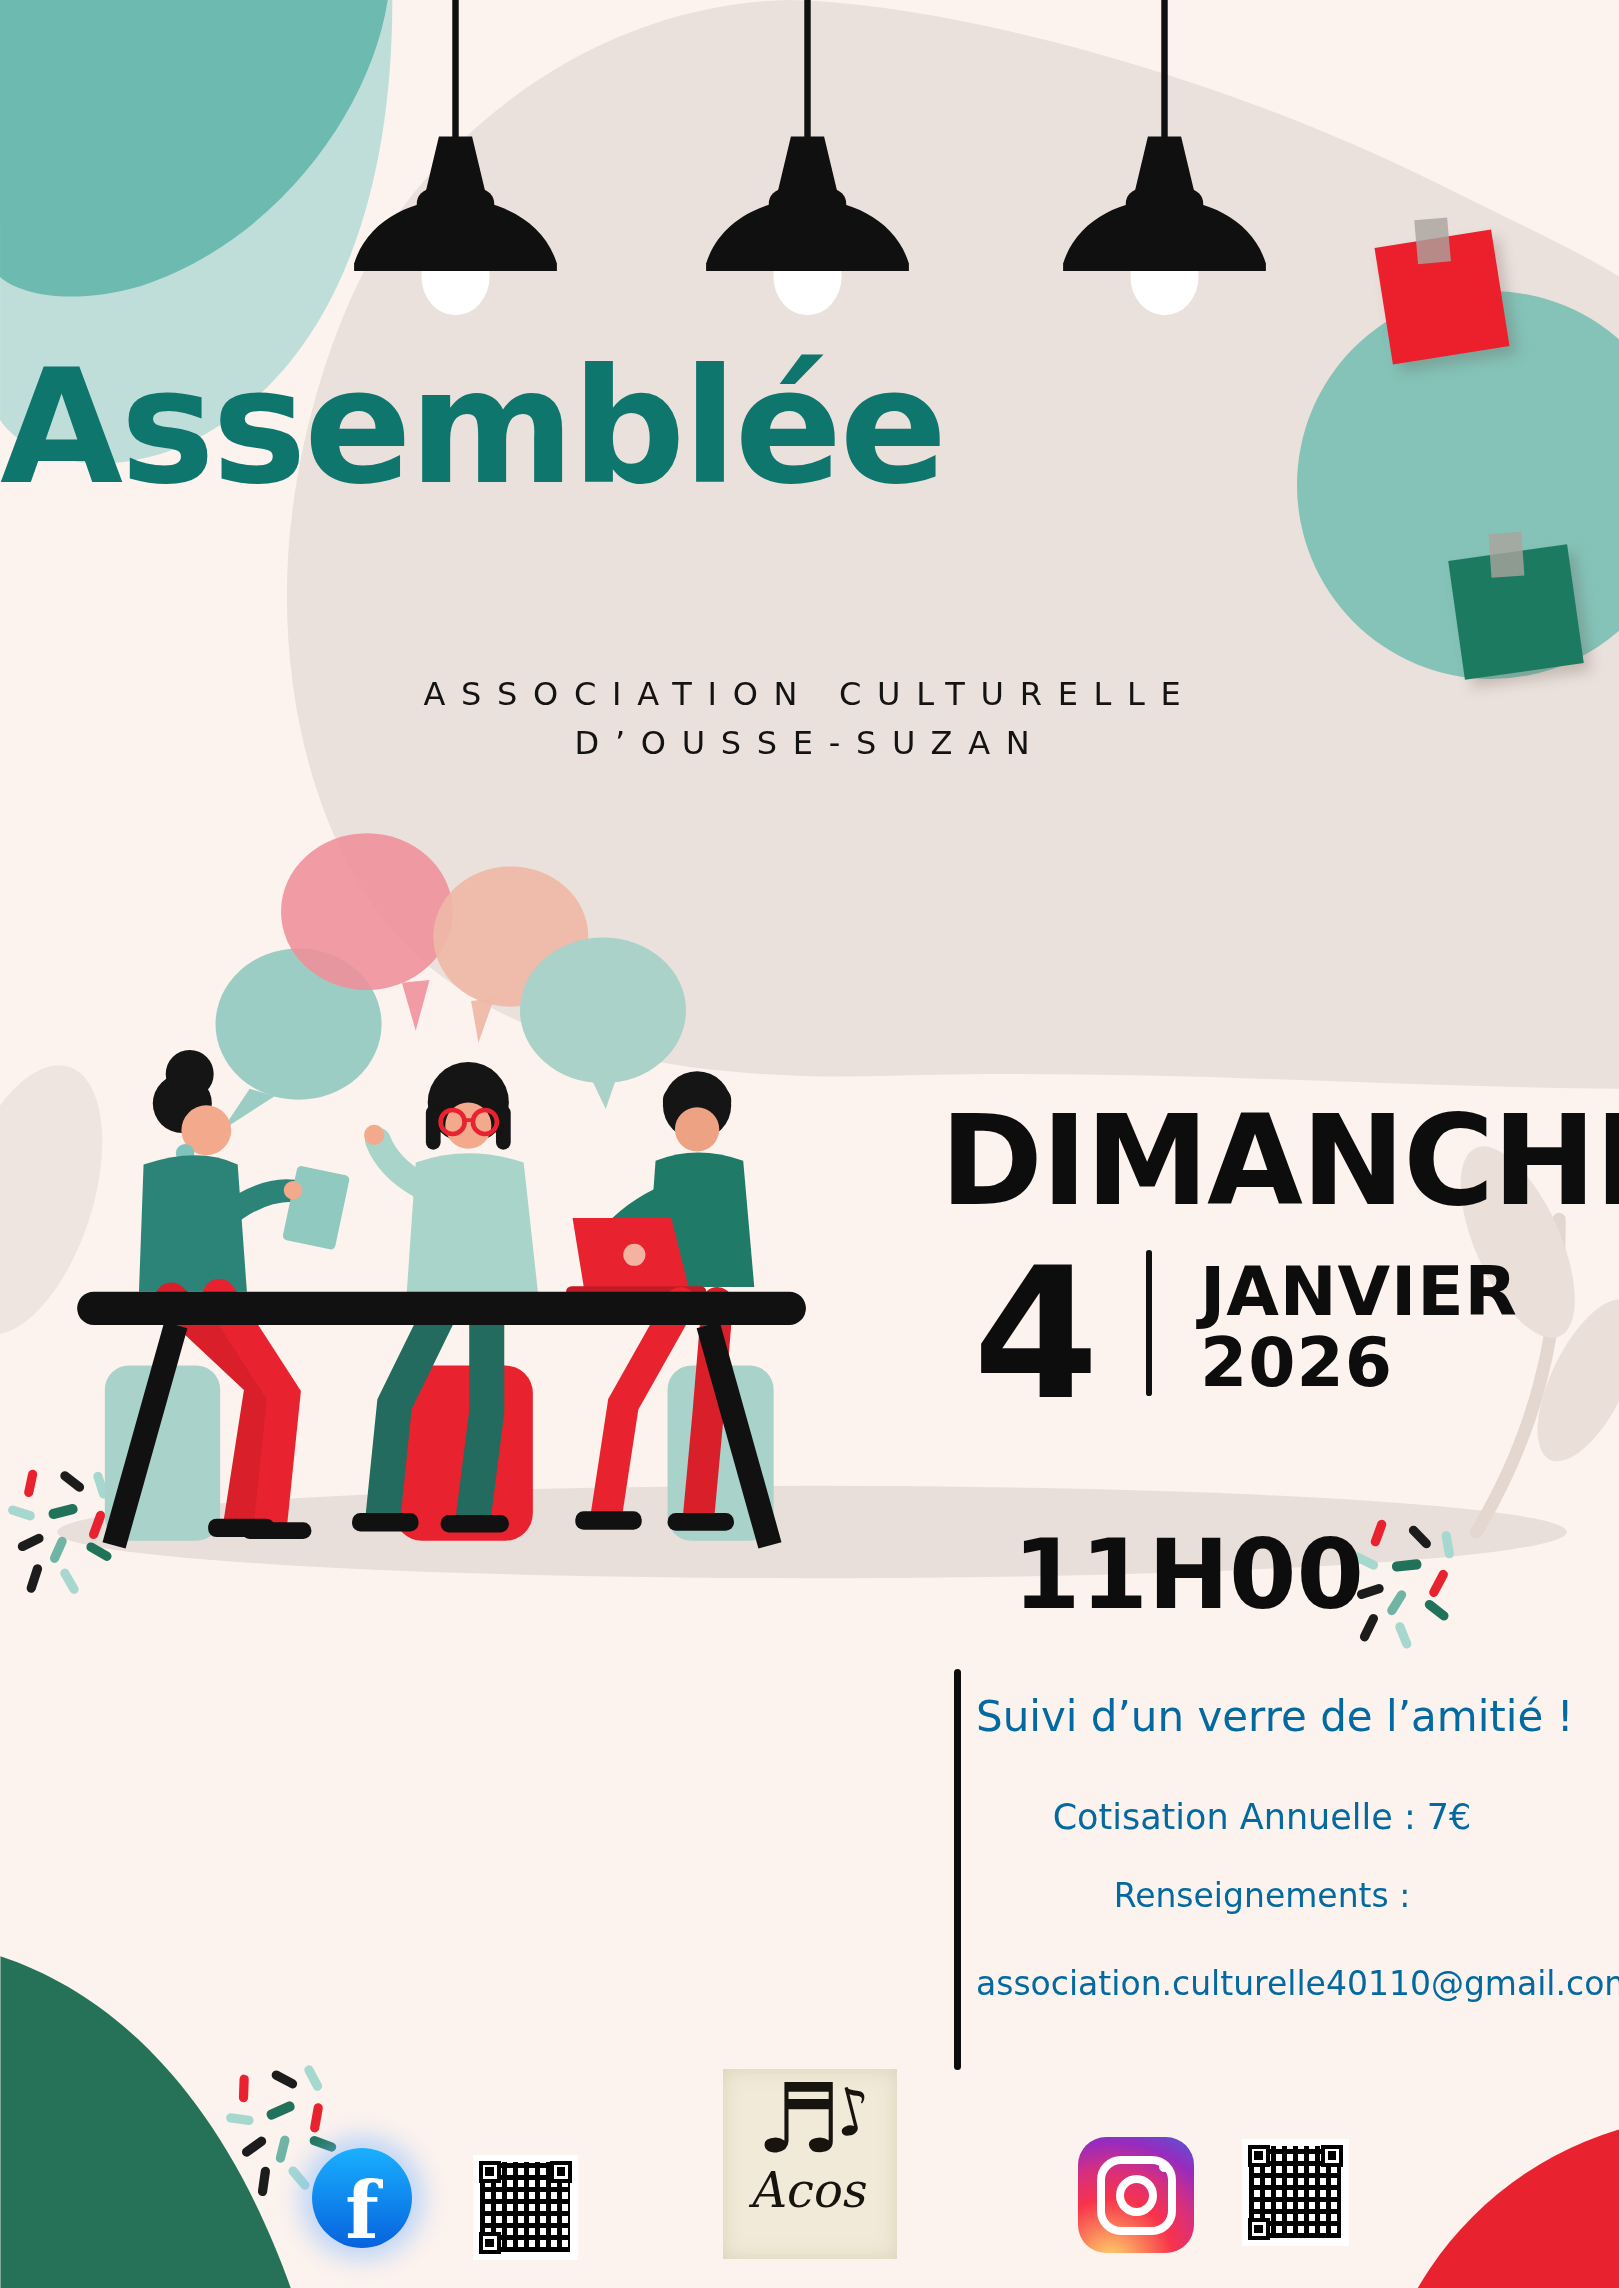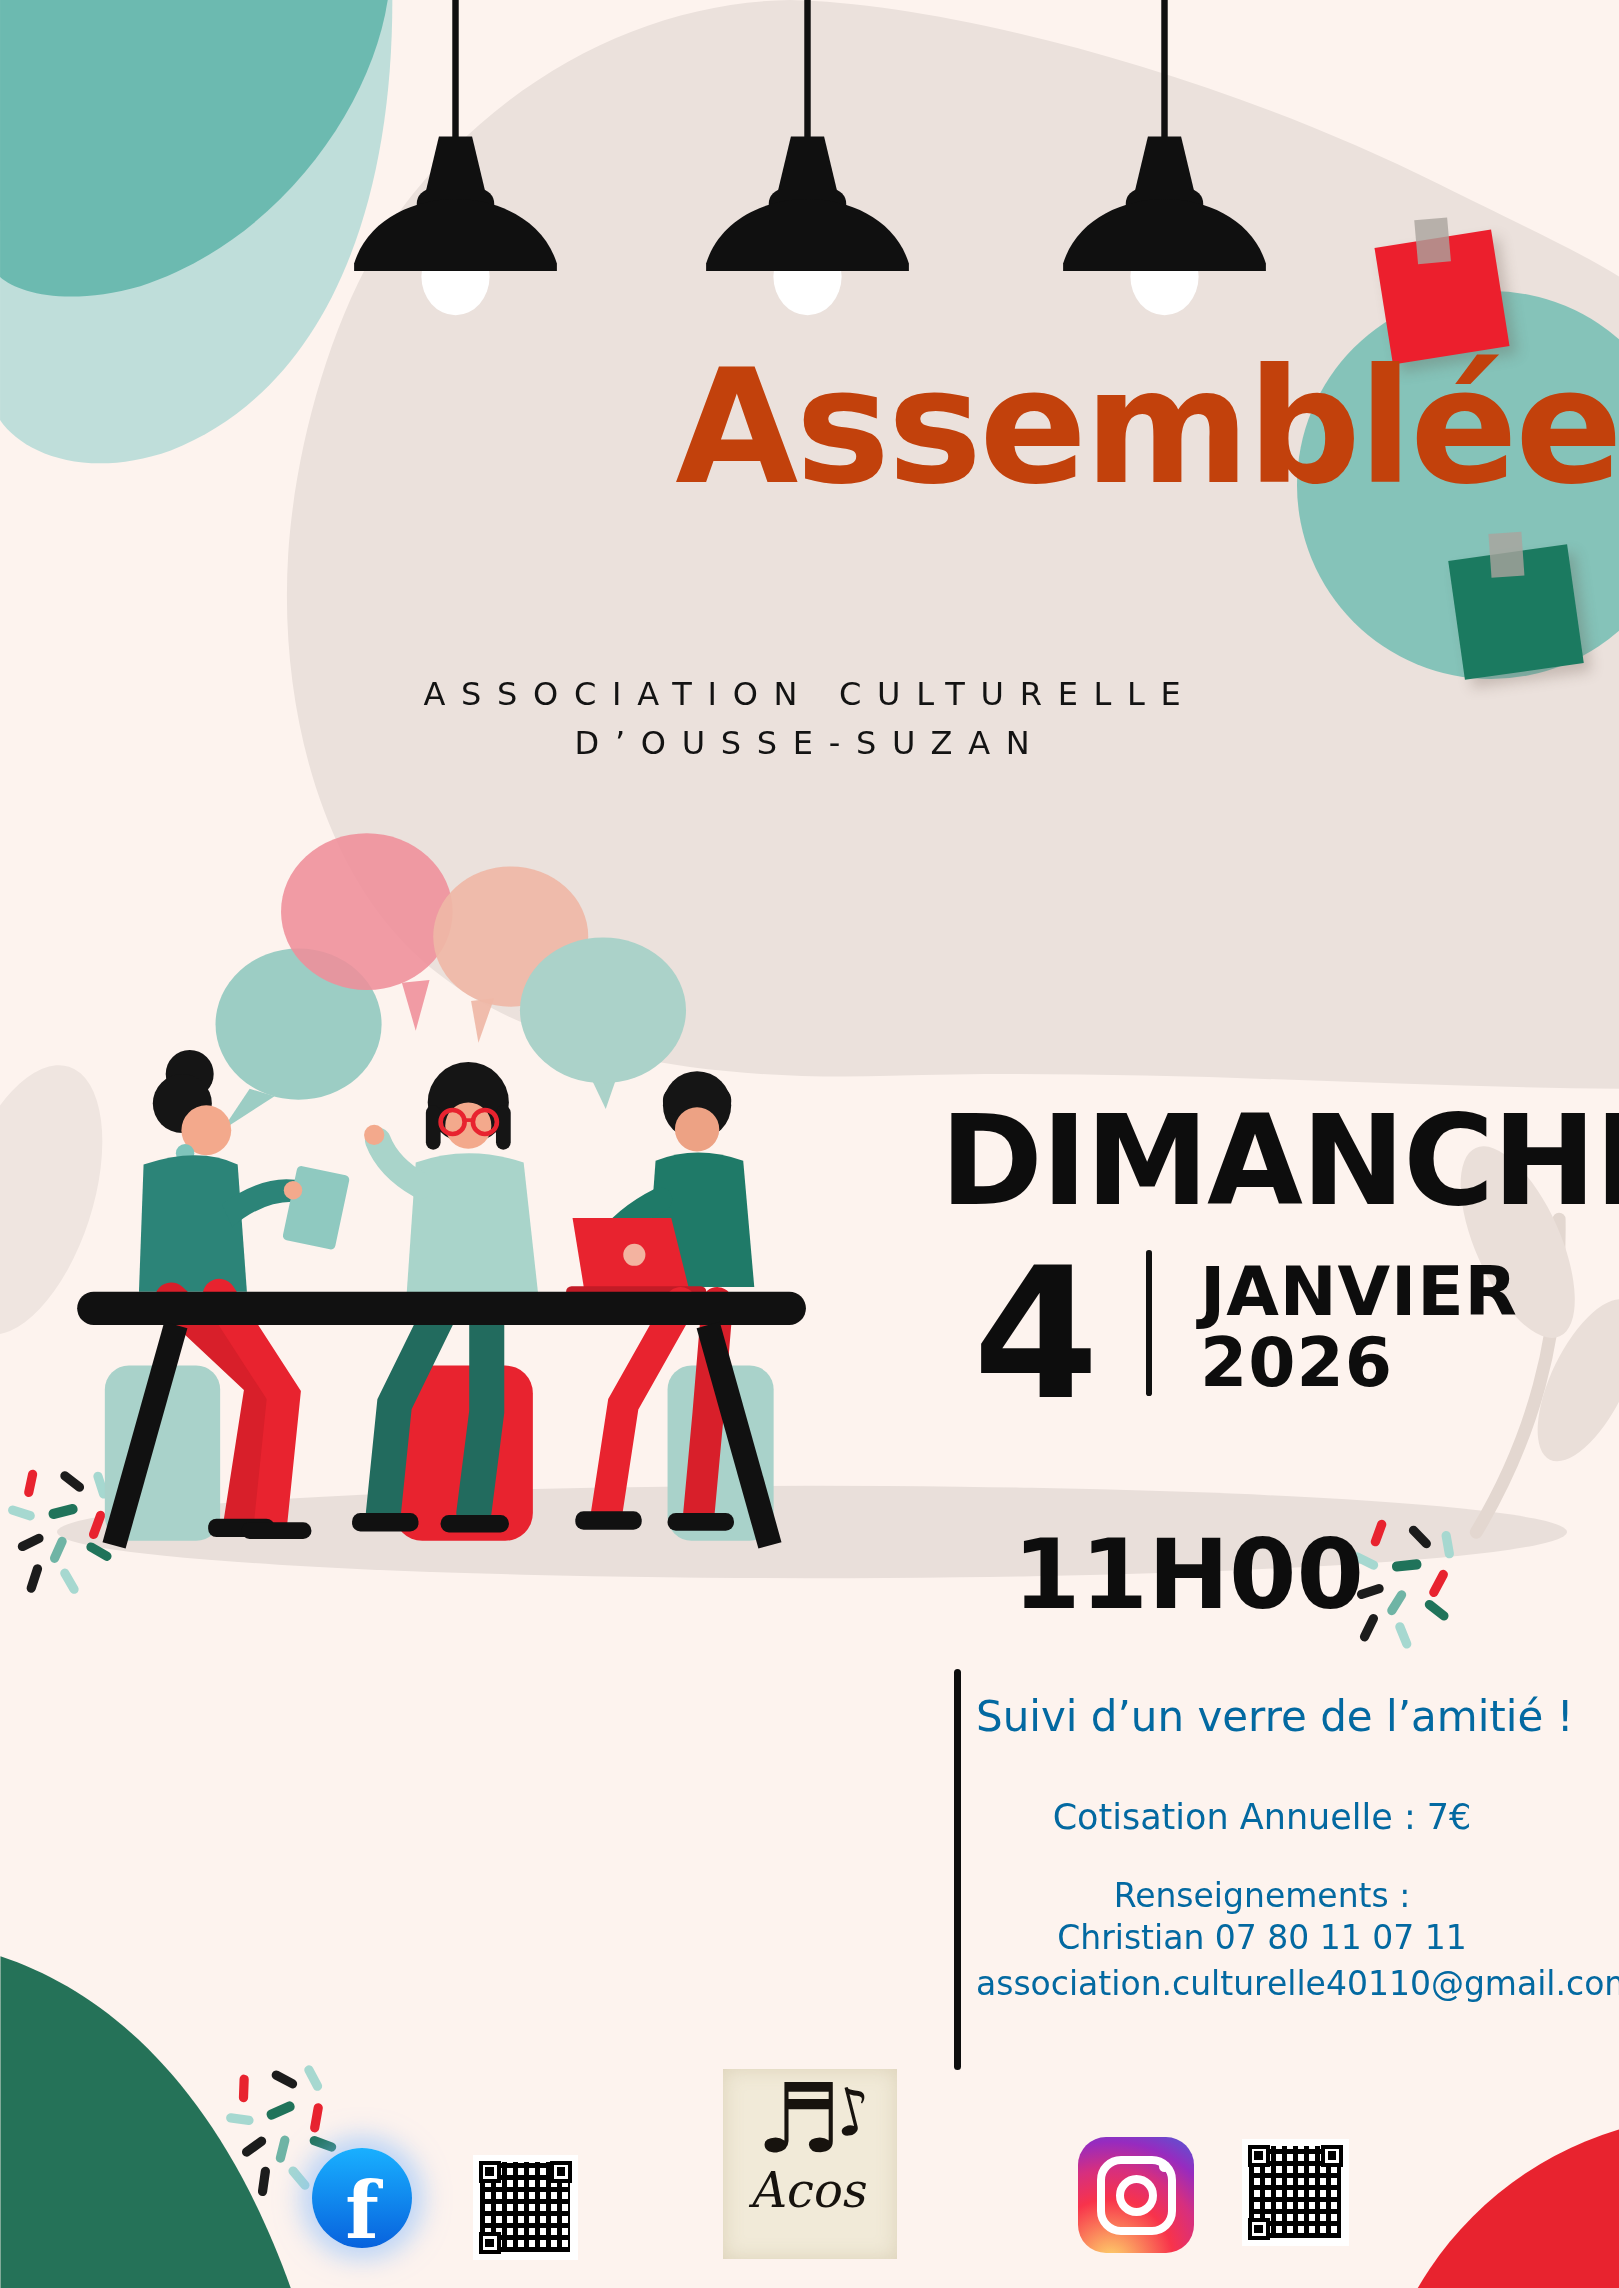--- a/index.html
+++ b/index.html
@@ -11,22 +11,22 @@
   #red-circle-br{left:1371px;top:2115px;width:694px;height:694px;border-radius:50%;background:#e8232f;}
   
   .sticky{box-shadow:6.5px 9.2px 13px rgba(90,70,60,.25);}
   .sticky::before{content:"";position:absolute;top:-20px;left:42px;width:33px;height:44px;
                   background:#aaa49e;opacity:.8;transform:rotate(4deg);}
   #sticky-red{left:1383px;top:238px;width:118px;height:118px;background:#ec1f2d;transform:rotate(-9deg);}
   #sticky-green{left:1456px;top:552px;width:120px;height:120px;background:#1b7a60;transform:rotate(-8deg);}
   
   .lamp{top:0;width:207px;height:318px;}
   
-  #title{left:0;right:0;top:358px;text-align:right;font-weight:bold;font-size:159px;
-         line-height:138px;letter-spacing:-2.8px;color:#c2410c;padding-left:38px;}
+  #title{left:0;right:0;top:358px;text-align:left;font-weight:bold;font-size:159px;
+         line-height:138px;letter-spacing:-2.8px;color:#0f766e;}
   #subtitle{left:0;right:0;top:670px;text-align:center;font-size:32px;line-height:49px;
             letter-spacing:15.7px;color:#131313;}
   .datebig{font-weight:bold;color:#0d0d0d;}
   #dayname{left:940px;top:1089px;width:508px;text-align:center;font-size:124px;letter-spacing:-1.8px;}
   #daynum{left:962px;top:1244px;width:148px;text-align:center;font-size:181px;line-height:1;}
   #date-divider{left:1146px;top:1250px;width:5.5px;height:146px;background:#101010;border-radius:2.8px;}
   #month{left:1200px;top:1252px;font-size:68px;letter-spacing:0.9px;}
   #year{left:1200px;top:1323px;font-size:68px;letter-spacing:0.9px;}
   #time{left:1004px;top:1518px;width:369px;text-align:center;font-size:97px;}
   
@@ -232,21 +232,20 @@
   <div class="abs" id="date-divider"></div>
   <div class="abs datebig" id="month">JANVIER</div>
   <div class="abs datebig" id="year">2026</div>
   <div class="abs datebig" id="time">11H00</div>
 
 
   <div class="abs" id="details-divider"></div>
   <div class="abs det" id="det1">Suivi d’un verre de l’amitié !</div>
   <div class="abs det" id="det3">Cotisation Annuelle : 7€</div>
   <div class="abs det" id="det4">Renseignements :</div>
-  <div class="abs det" id="det5">Christian 07 80 11 07 11</div>
   <div class="abs det" id="det6">association.culturelle40110@gmail.com</div>
 
   <svg class="abs" style="left:0;top:1947px;" width="305" height="341" viewBox="0 0 330 370">
     <path d="M0 10 C 120 50 238 155 315 370 L 0 370 Z" fill="#257258"></path>
   </svg>
 
   <div class="abs" id="red-circle-br"></div>
 
   <div class="abs" id="fb-icon">
     <span>f</span>

